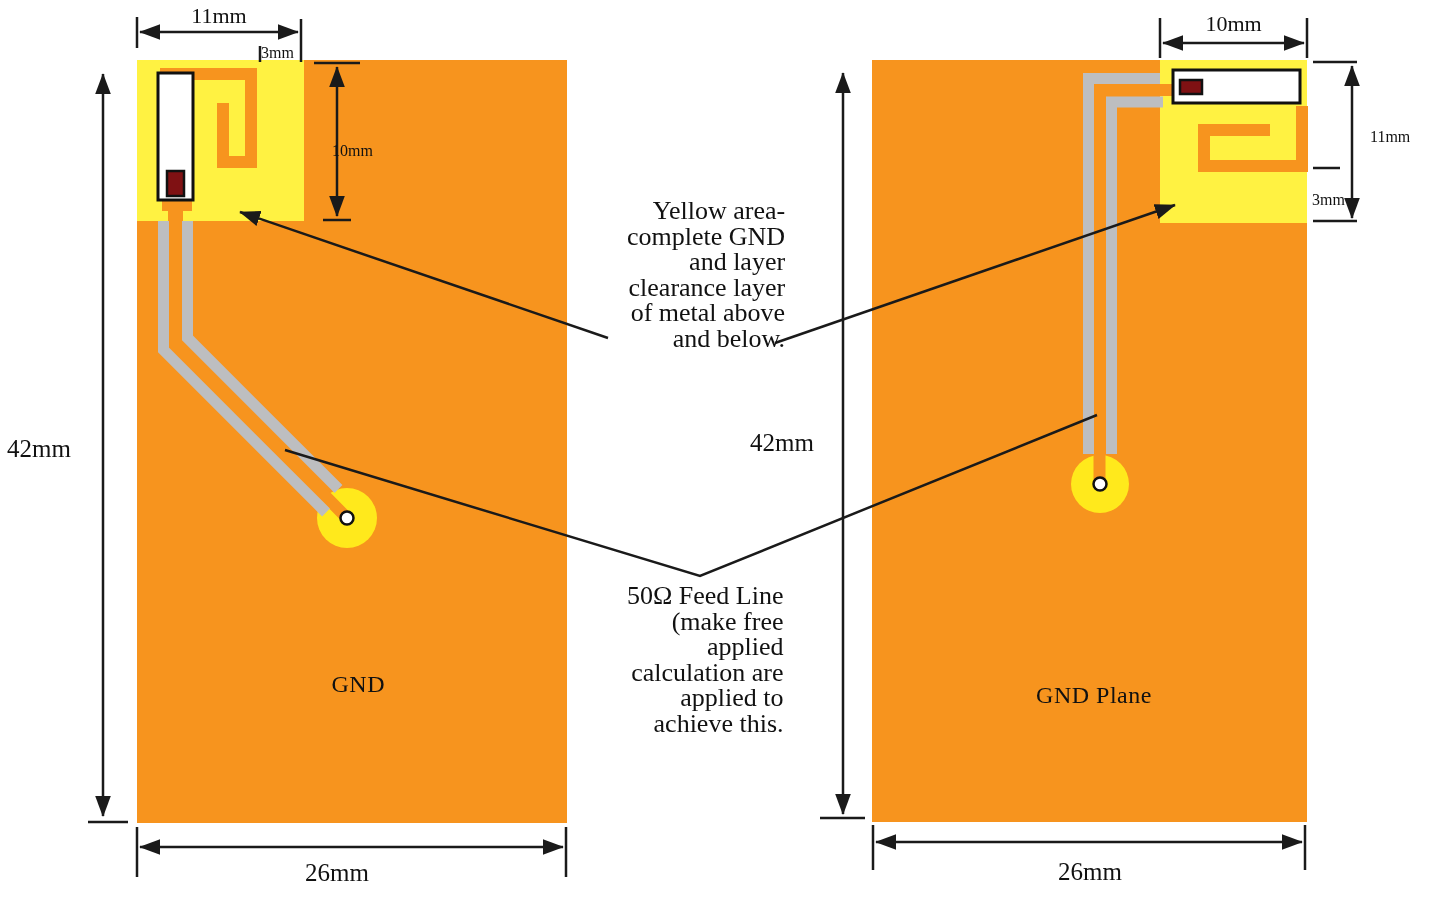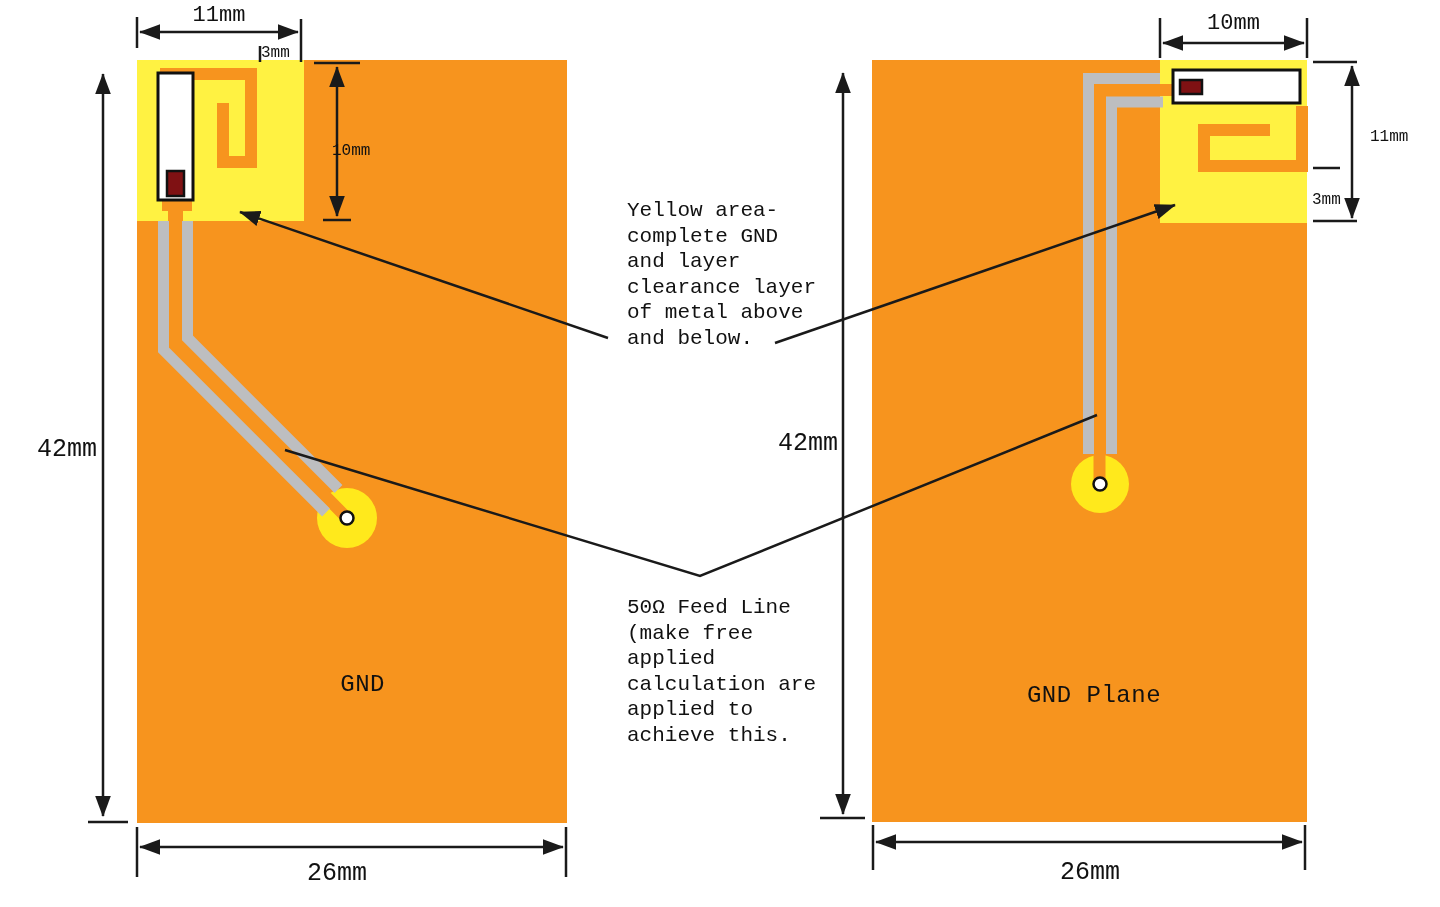--- a/index.html
+++ b/index.html
@@ -1,36 +1,36 @@
 <!DOCTYPE html>
 <html><head>
 <meta charset="utf-8">
 <style>
   html,body{margin:0;padding:0;background:#ffffff;}
   .canvas{
     position:relative;
     width:1440px;height:907px;
     background:#ffffff;
-    font-family:Liberation Mono, monospace;
+    font-family:Liberation Serif, serif;
     color:#1a1a1a;
     overflow:hidden;
   }
   svg{position:absolute;left:0;top:0;}
   .label{
     position:absolute;
     color:#111111;
     white-space:nowrap;
   }
   .dim{font-size:22px;}
   .dim-small{font-size:16px;}
   .dim-big{font-size:25px;}
   .board-label{font-size:24px;letter-spacing:0.5px;}
   .center{text-align:center;}
-  .right{text-align:right;}
-  .note{font-size:21px;line-height:25.5px;}
+  .right{}
+  .note{font-size:26px;line-height:25.5px;text-align:right;}
 </style>
 </head>
 <body>
 
 <div class="canvas">
 
   <svg width="1440" height="907" viewBox="0 0 1440 907">
     <defs>
       <marker id="arr" viewBox="0 0 12 9" markerWidth="21" markerHeight="16" refX="11.5" refY="4.5" orient="auto-start-reverse" markerUnits="userSpaceOnUse">
         <path d="M0,0 L12,4.5 L0,9 Z" fill="#1A1A1A"></path>
@@ -133,21 +133,21 @@
 
   <div class="label note" style="left:627px;top:198px;">
     <div>Yellow area-</div>
     <div>complete GND</div>
     <div>and layer</div>
     <div>clearance layer</div>
     <div>of metal above</div>
     <div>and below.</div>
   </div>
 
-  <div class="label note" style="left:627px;top:595px;">
+  <div class="label note" style="left:627px;top:583px;">
     <div>50Ω Feed Line</div>
     <div>(make free</div>
     <div>applied</div>
     <div>calculation are</div>
     <div>applied to</div>
     <div>achieve this.</div>
   </div>
 
 </div>
 

